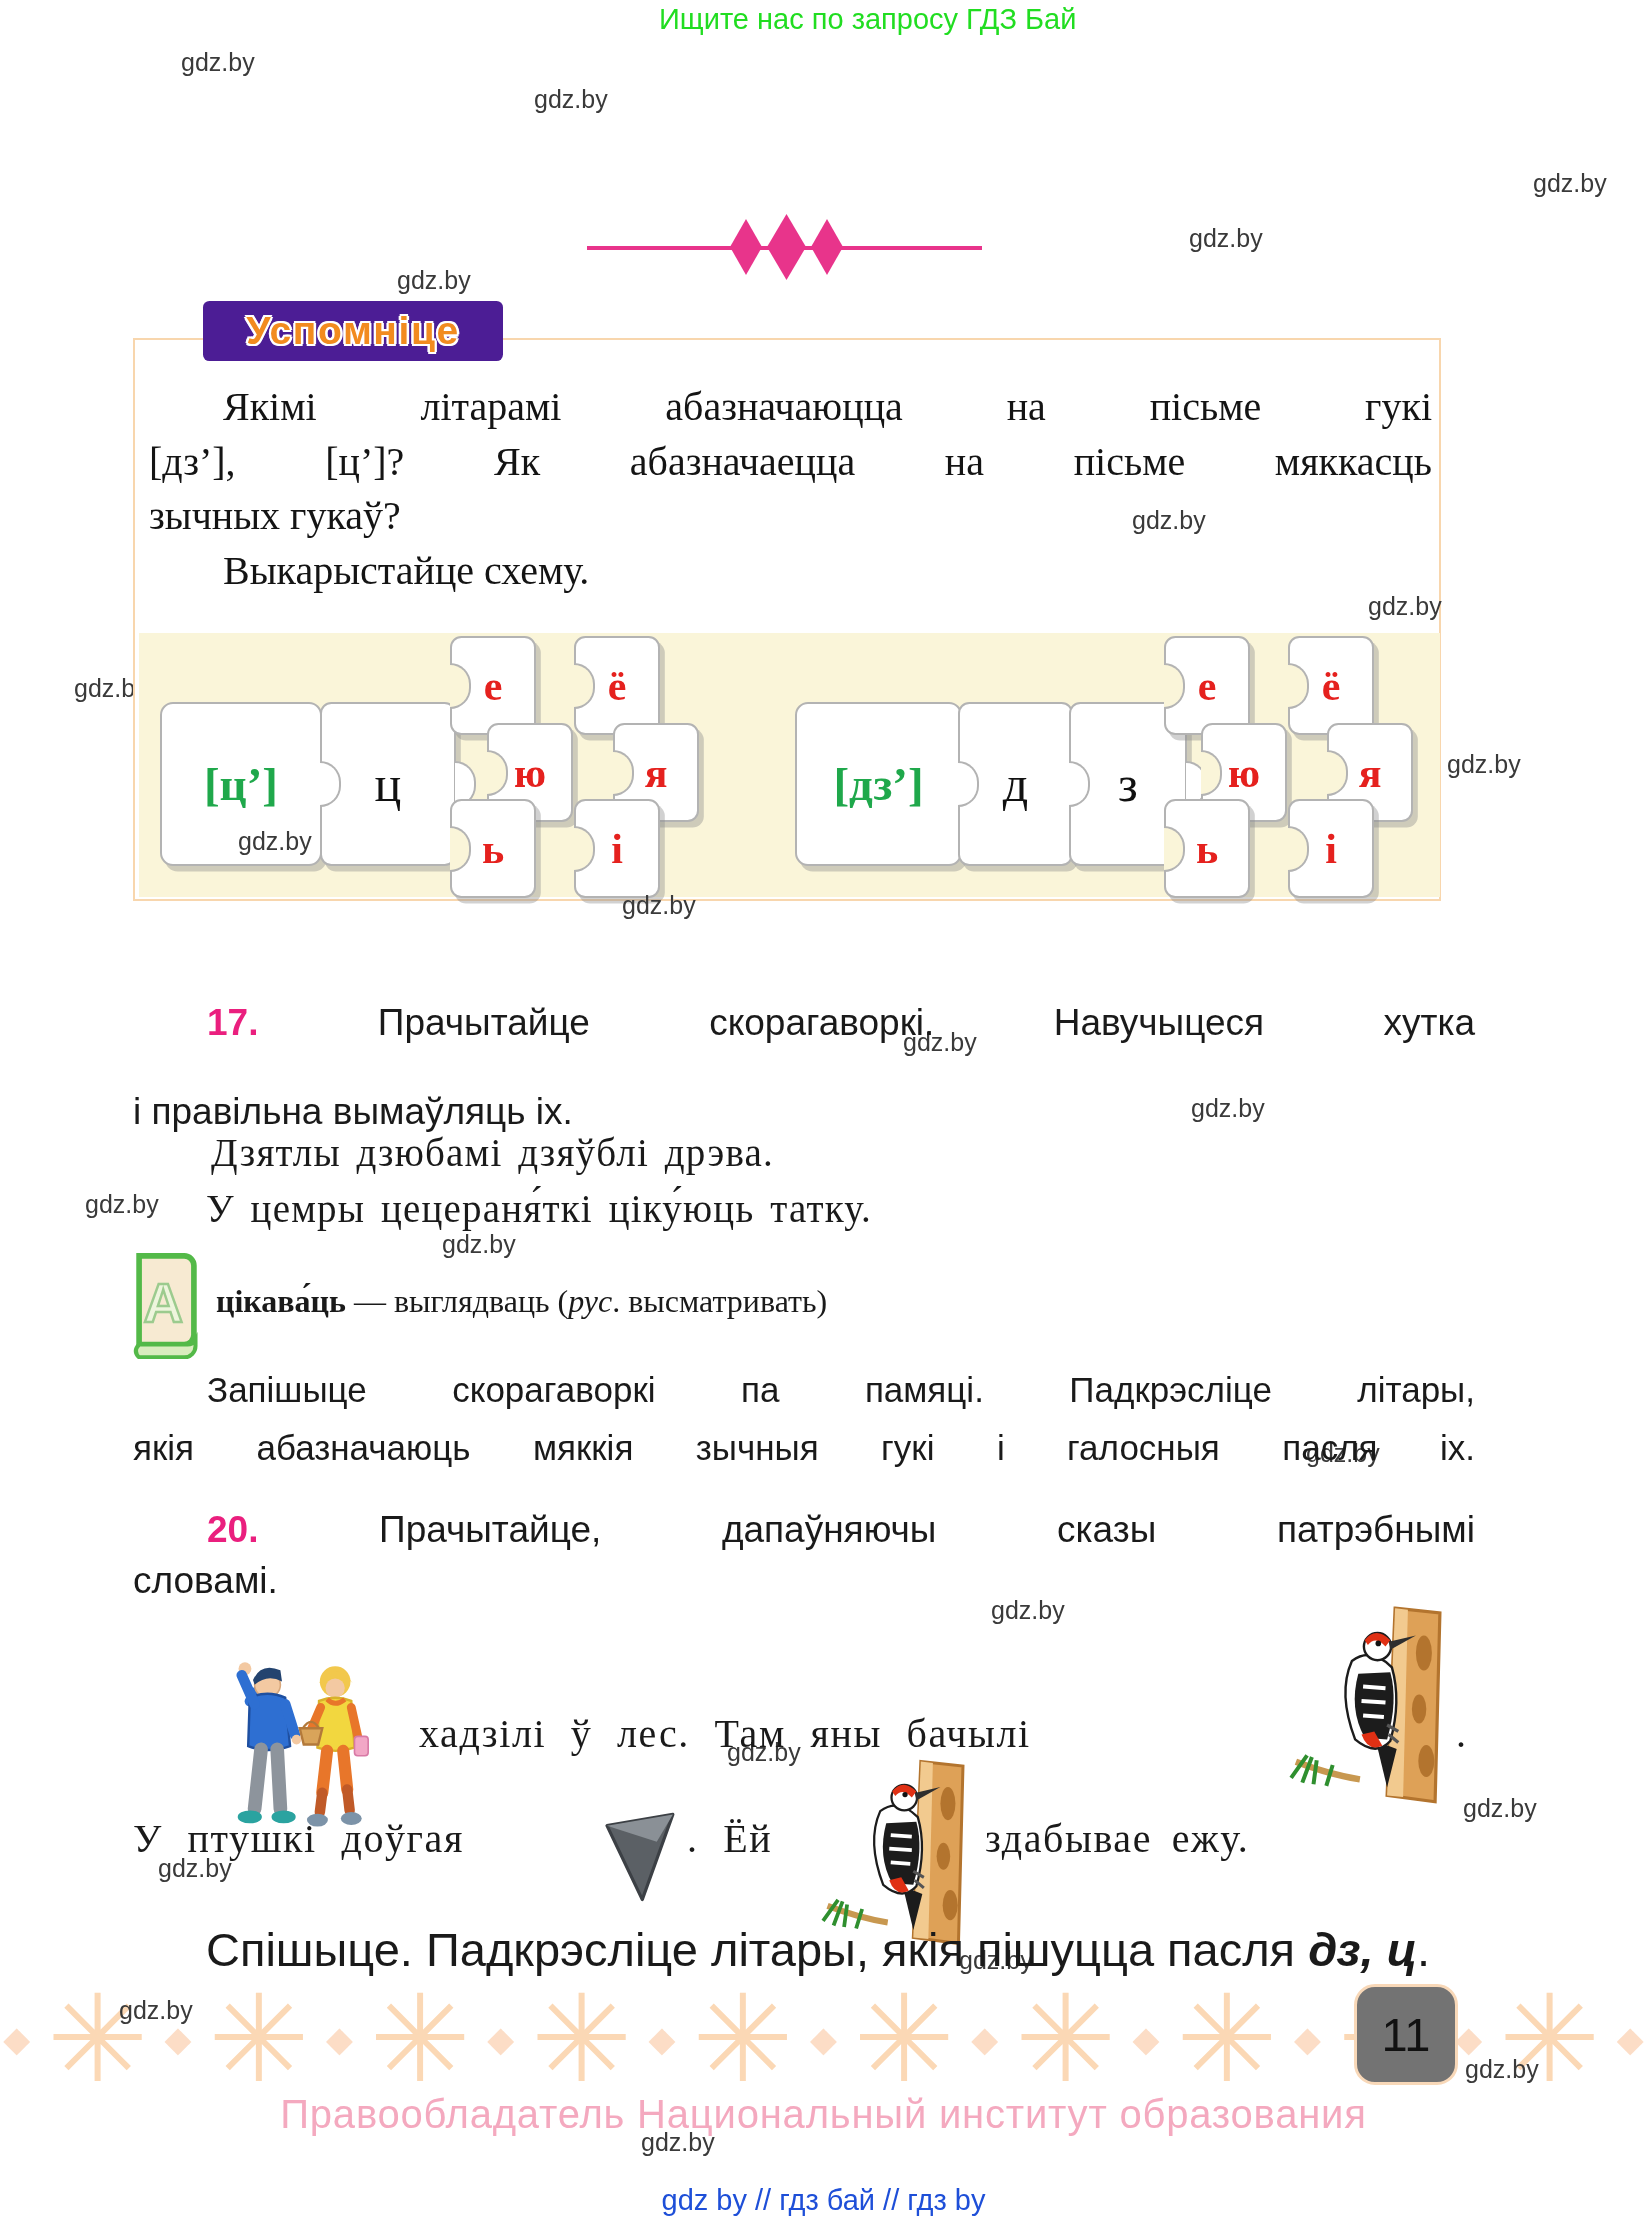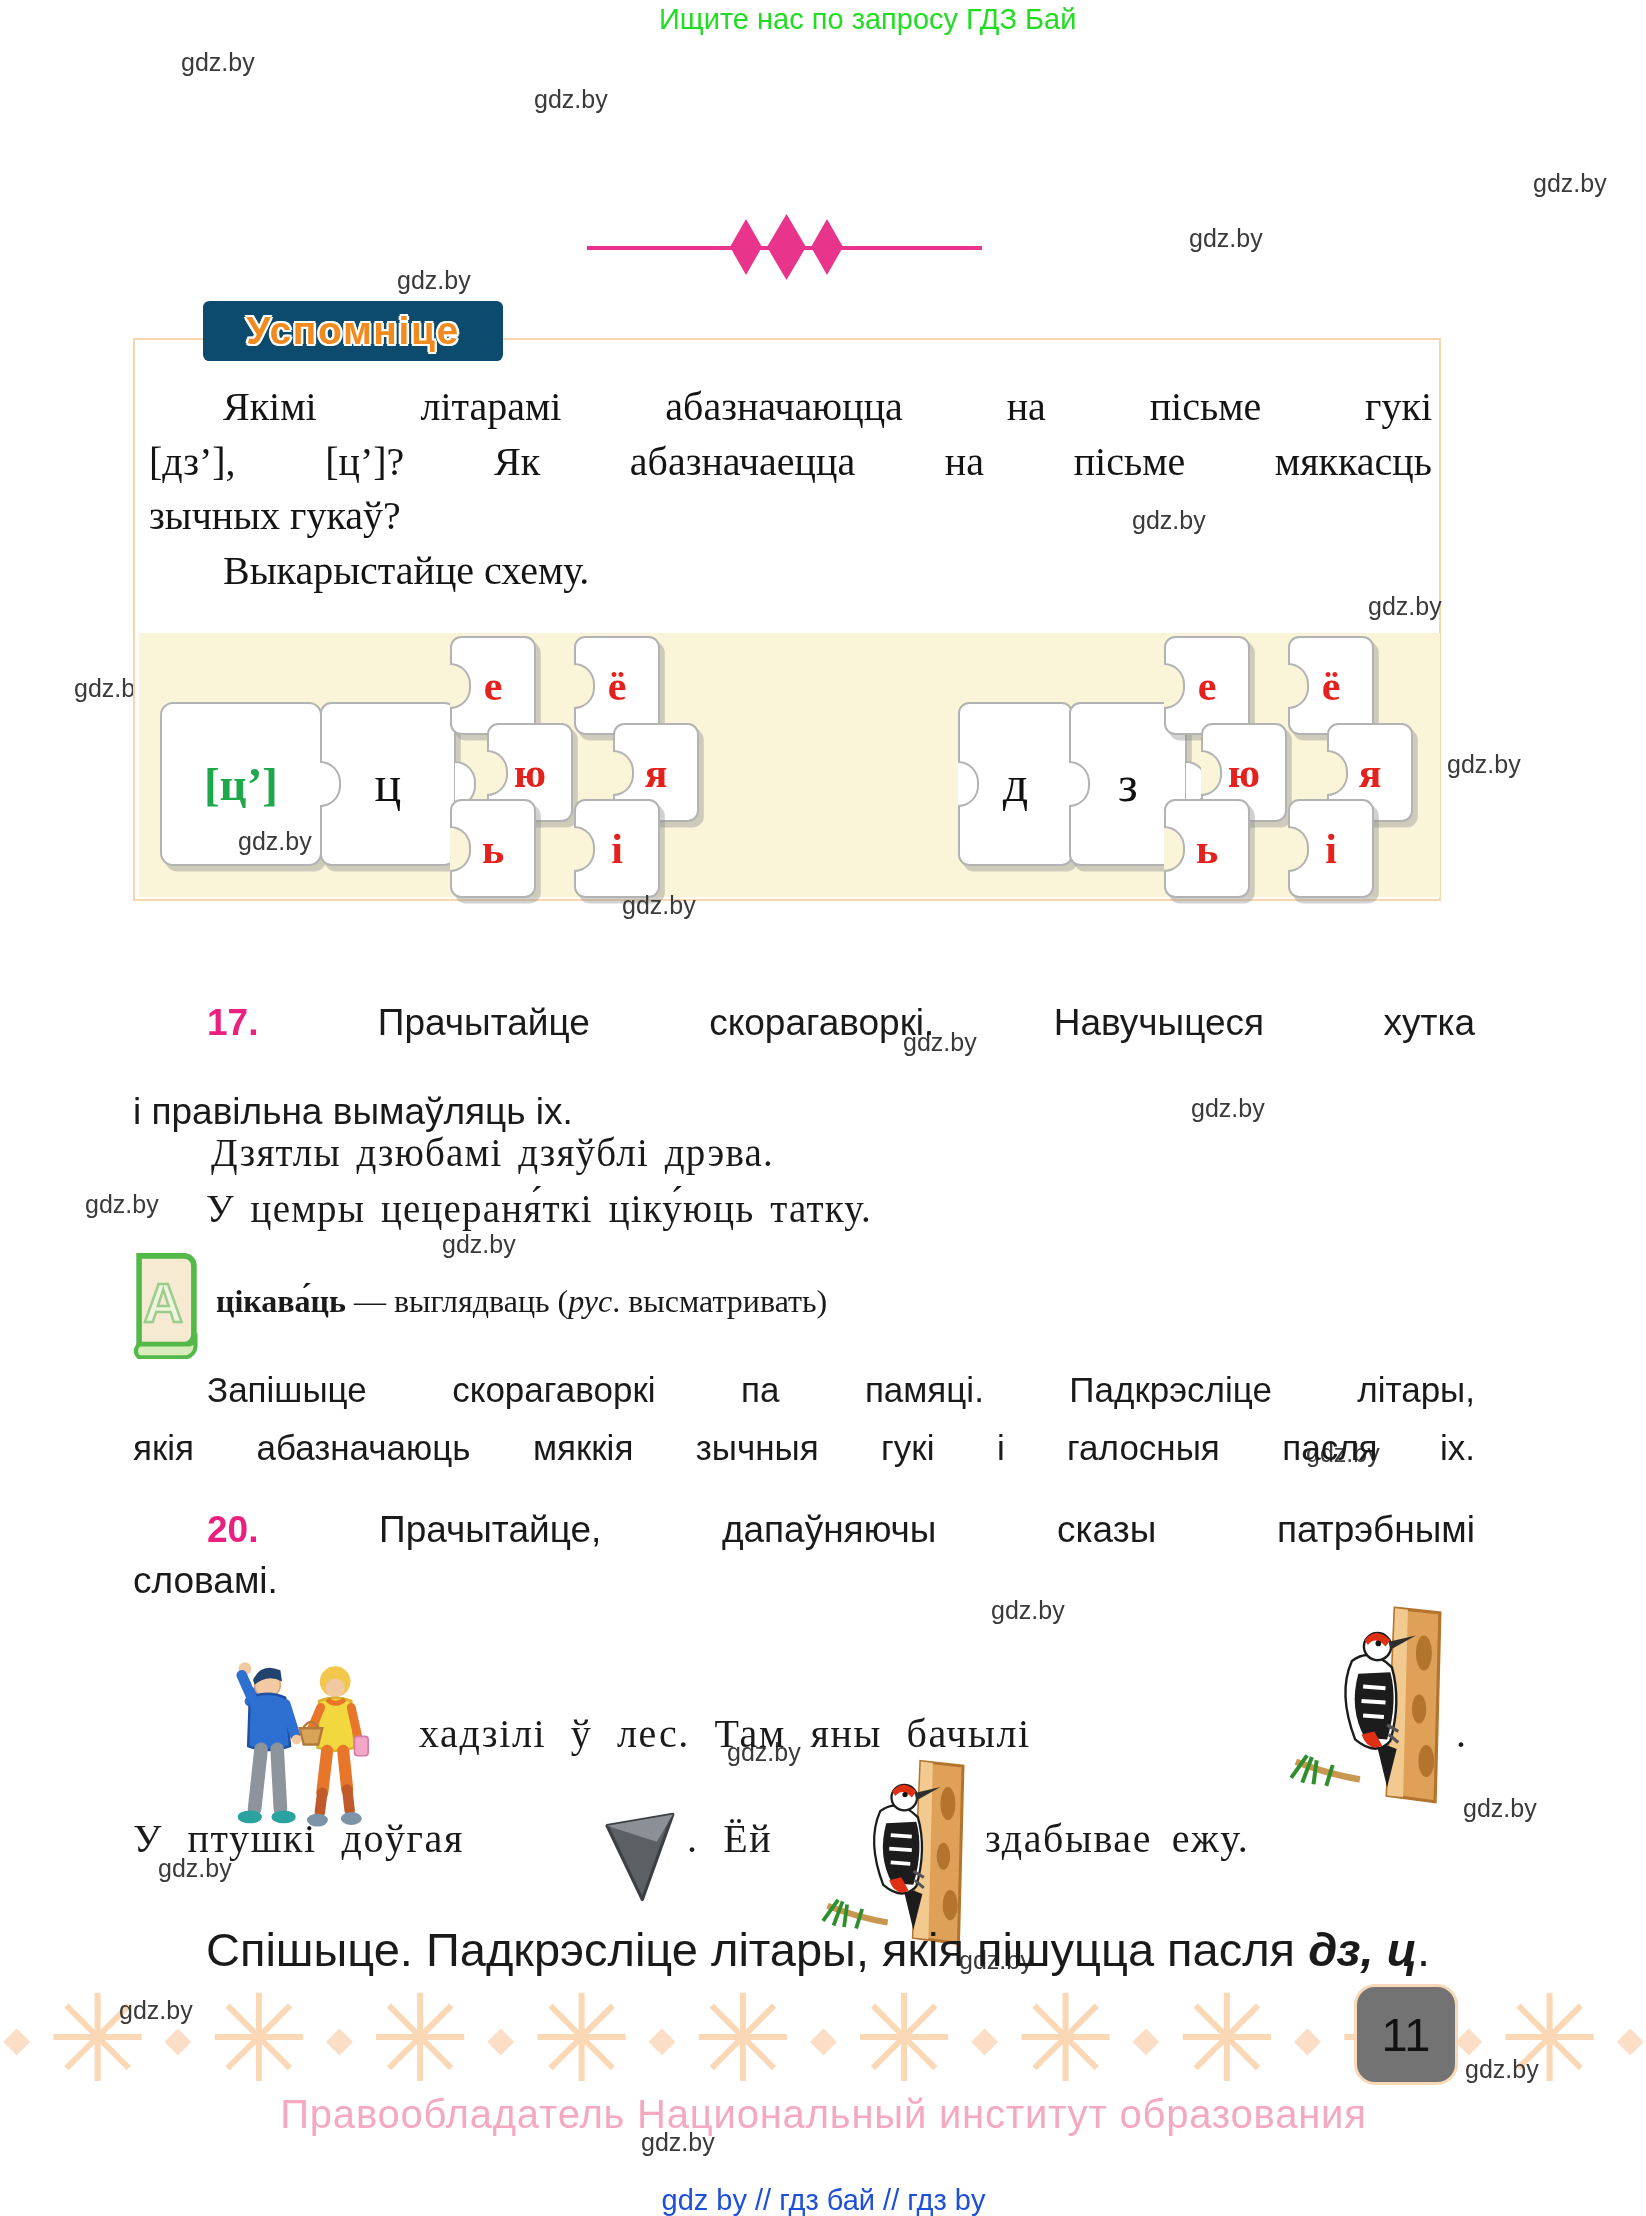--- a/index.html
+++ b/index.html
@@ -11,21 +11,21 @@
   .wm{position:absolute;font-size:25px;color:#3a3a3a;font-family:"Liberation Sans",sans-serif;}
   
   .promo{left:659px;top:3.2px;font-size:29px;color:#21dd21;}
   
   .divline{left:587px;top:246px;width:395px;height:4px;background:#e8348b;}
   .dia{background:#e8348b;clip-path:polygon(50% 0,100% 50%,50% 100%,0 50%);}
   .dia1{left:730px;top:219px;width:32px;height:56px;}
   .dia2{left:767px;top:214px;width:39px;height:66px;}
   .dia3{left:811px;top:219px;width:32px;height:56px;}
   
-  .rem-label{left:203px;top:301px;width:300px;height:60px;background:#0c4a6e;border-radius:6.4px;
+  .rem-label{left:203px;top:301px;width:300px;height:60px;background:#4c1d95;border-radius:6.4px;
     display:flex;align-items:center;justify-content:center;z-index:3;}
   .rem-label span{font-size:39px;font-weight:bold;color:#f28b1f;letter-spacing:1.6px;
     text-shadow:-2.4px 0 #fff,2.4px 0 #fff,0 -2.4px #fff,0 2.4px #fff,-1.6px -1.6px #fff,1.6px 1.6px #fff,-1.6px 1.6px #fff,1.6px -1.6px #fff;}
   .qbox{left:133px;top:338px;width:1304px;height:559px;border:2.4px solid #f8d6ad;background:#fff;z-index:1;}
   .qline{position:absolute;left:149px;width:1283px;font-family:"Liberation Serif",serif;
     font-size:40px;line-height:55px;color:#141414;z-index:2;}
   .jl{text-align:justify;text-align-last:justify;}
   .ind{text-indent:74px;}
   
   .schema{left:139px;top:633px;width:1301px;height:264px;background:#faf5d9;z-index:2;}
@@ -140,20 +140,21 @@
 <div class="abs schema">
   <div class="piece snd g1s bump">[ц’]</div>
   <div class="piece cons g1c0 notch-white bump">ц</div>
   <div class="piece vow g1v0 notch-cream">е</div>
   <div class="piece vow g1v1 notch-cream">ё</div>
   <div class="piece vow g1v2 notch-cream">ю</div>
   <div class="piece vow g1v3 notch-cream">я</div>
   <div class="piece vow g1v4 notch-cream">ь</div>
   <div class="piece vow g1v5 notch-cream">і</div>
 
+  <div class="piece snd g2s bump">[дз’]</div>
   <div class="piece cons g2c0 notch-white bump">д</div>
   <div class="piece cons g2c1 notch-white bump">з</div>
   <div class="piece vow g2v0 notch-cream">е</div>
   <div class="piece vow g2v1 notch-cream">ё</div>
   <div class="piece vow g2v2 notch-cream">ю</div>
   <div class="piece vow g2v3 notch-cream">я</div>
   <div class="piece vow g2v4 notch-cream">ь</div>
   <div class="piece vow g2v5 notch-cream">і</div>
 </div>
 

